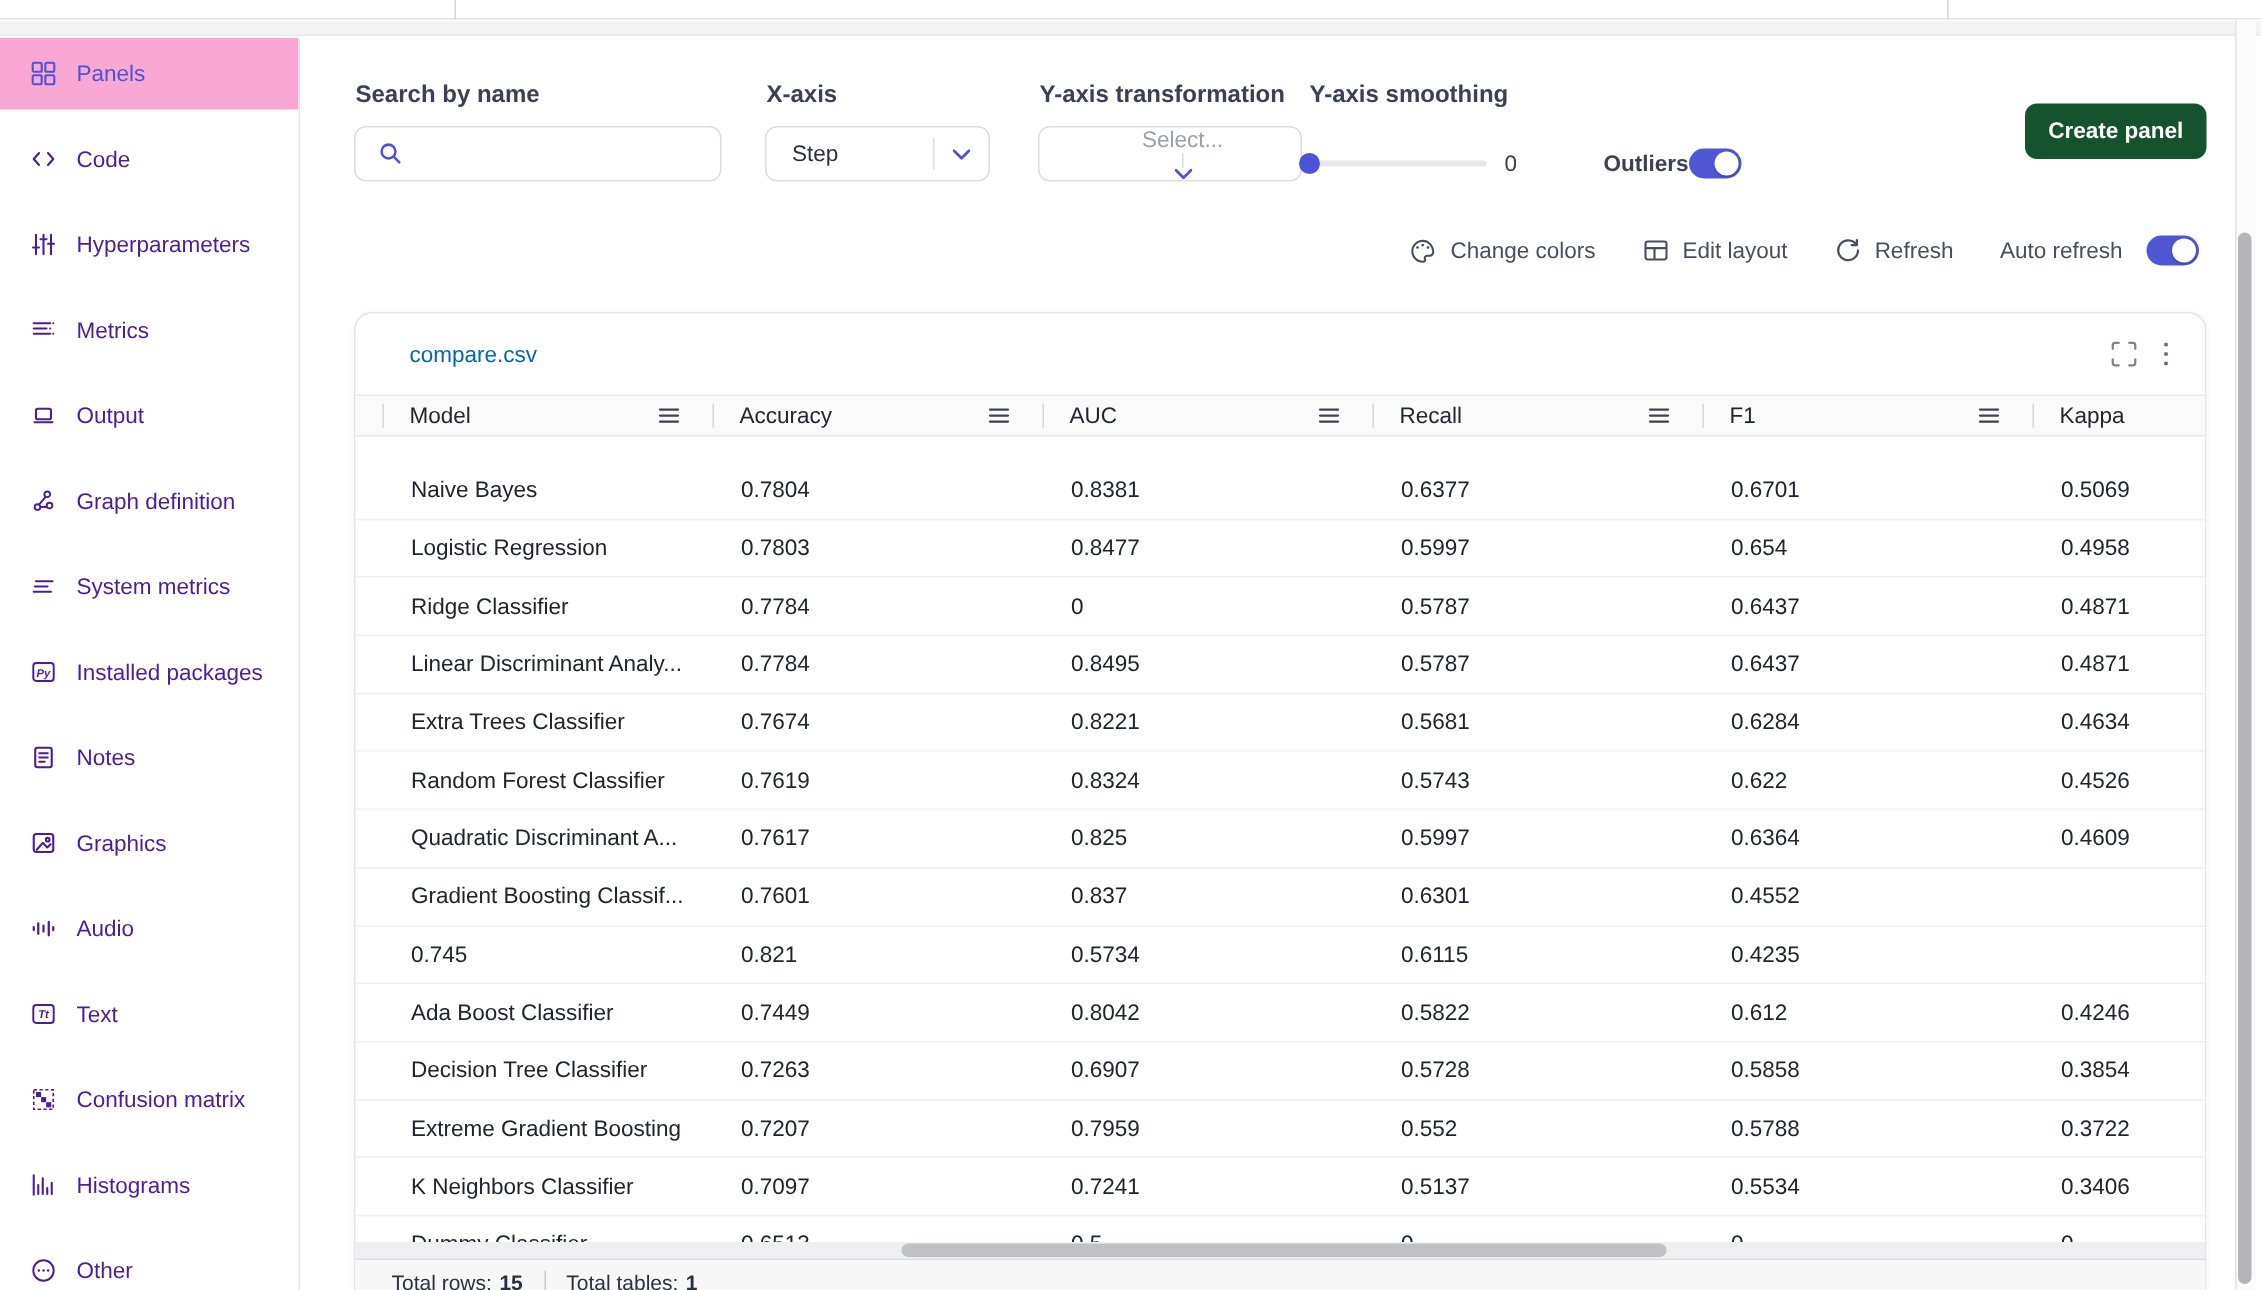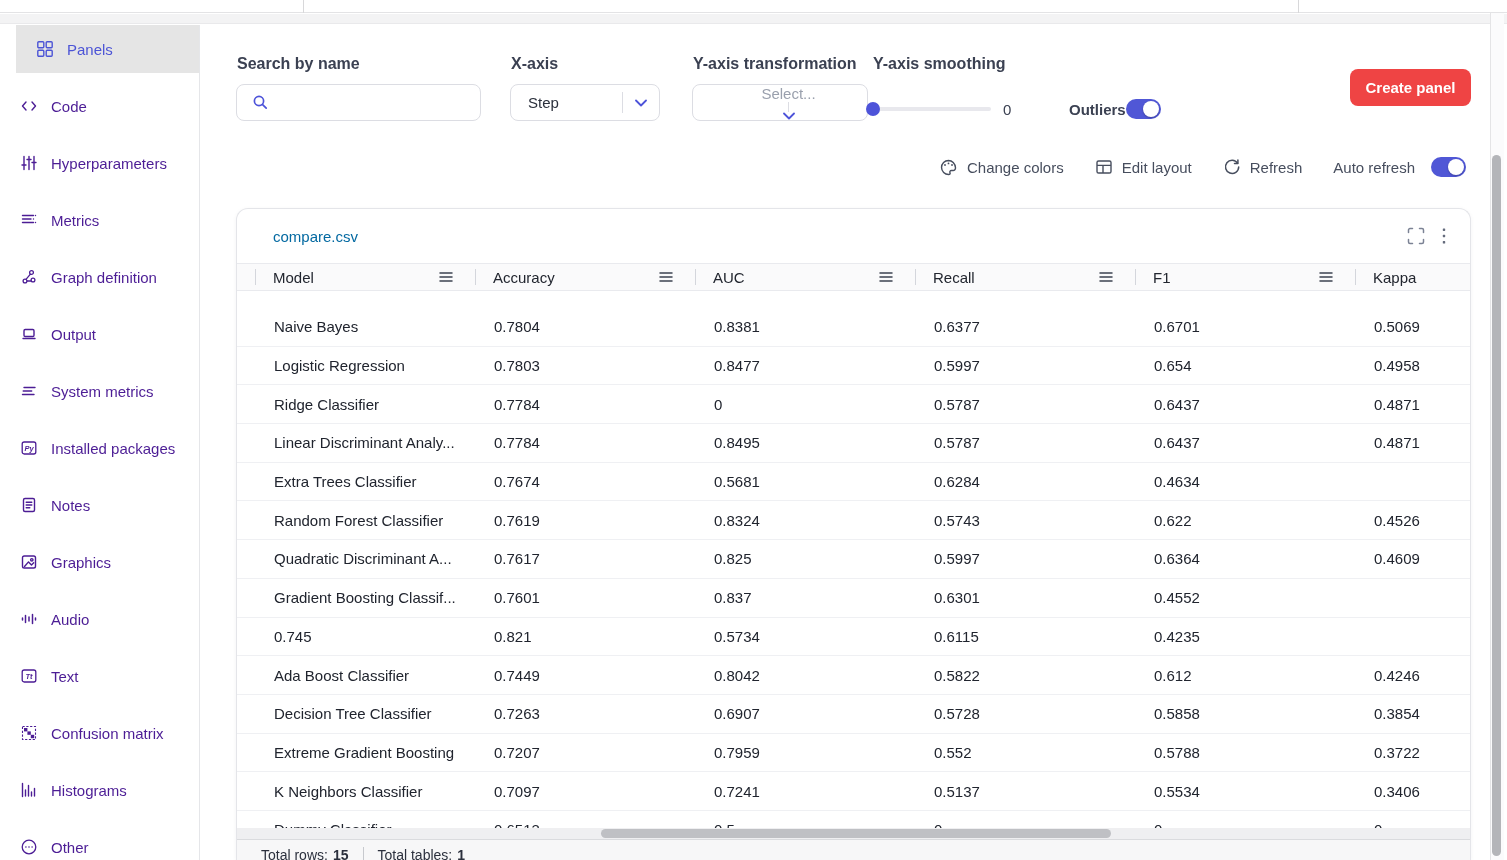--- a/index.html
+++ b/index.html
@@ -13,21 +13,21 @@
   .gray-band { position:absolute; left:0; top:14px; width:1507px; height:10px; background:#f3f3f4;
     border-bottom:1px solid #e9e9eb; }
 
   
   .sidebar { position:absolute; left:0; top:25px; width:200px; height:835px; background:#fff;
     border-right:1px solid #e5e6e9; overflow:hidden; }
   .side-item { height:48px; margin-bottom:9px; display:flex; align-items:center; gap:13px;
     padding-left:20px; color:#4c1d95; font-size:15px; cursor:pointer; }
   .side-item .sicon { width:18px; height:18px; flex:none; display:flex; align-items:center; justify-content:flex-start;font-style:italic; }
   .side-item svg { display:block; }
-  .side-item.active { background:#e5e5e5; color:#4c54d6;margin-left:16px; }
+  .side-item.active { background:#f9a8d4; color:#4c54d6; }
 
   
   .content { position:absolute; left:201px; top:25px; width:1306px; height:835px; background:#fff; }
   .lbl { position:absolute; font-size:16px; font-weight:700; color:#3b4152; }
   .ctrl { position:absolute; height:37px; border:1px solid #dcdde3; border-radius:8px; background:#fff;
     display:flex; align-items:center; }
   .search-box { left:35px; top:59px; width:245px; }
   .search-box .sic { margin-left:15px; display:flex; }
   .search-box input { border:none; outline:none; flex:1; height:30px; margin:0 10px; font-size:15px;
     font-family:"Liberation Sans", sans-serif; color:#2b303c; background:transparent; }
@@ -44,21 +44,21 @@
   .slider .thumb { position:absolute; left:-1px; top:-5px; width:14px; height:14px; border-radius:50%;
     background:#4d53d9; }
   .slider-value { position:absolute; left:802px; top:76px; font-size:15px; color:#3b4152; }
 
   .toggle { position:relative; width:35px; height:20px; border-radius:10px; background:#5057d6; cursor:pointer; flex:none; }
   .toggle .knob { position:absolute; right:2px; top:2px; width:16px; height:16px; border-radius:50%;
     background:#fff; box-shadow:0 1px 2px rgba(0,0,0,.25); }
   .outliers-wrap { position:absolute; left:868px; top:74px; display:flex; align-items:center; }
   .outliers-wrap .olbl { font-size:15px; font-weight:700; color:#3b4152; }
 
-  .btn-create { position:absolute; left:1149px; top:44px; width:121px; height:37px; background:#ef4444;
+  .btn-create { position:absolute; left:1149px; top:44px; width:121px; height:37px; background:#14532d;
     color:#fff; font-size:15px; font-weight:700; border:none; border-radius:8px; cursor:pointer;
     font-family:"Liberation Sans", sans-serif; }
 
   .toolbar2 { position:absolute; top:132px; right:41px; display:flex; align-items:center; gap:31px; }
   .tb-item { display:flex; align-items:center; gap:9px; font-size:15px; color:#474e5e; cursor:pointer; }
   .tb-item svg { display:block; }
 
   
   .panel { position:absolute; left:35px; top:183px; width:1235px; height:652px; background:#fff;
     border:1px solid #e4e5e9; border-bottom:none; border-radius:12px 12px 0 0;
@@ -139,37 +139,37 @@
   <div class="side-item">
     <span class="sicon">
         <svg width="18" height="18" viewBox="0 0 18 18" fill="none" stroke="currentColor" stroke-width="1.4" stroke-linecap="round">
           <path d="M2.5 4.5h11M2.5 8h8.5M2.5 11.5h11M15.5 4.5h.01M13.5 8h.01M15.5 11.5h.01"></path>
         </svg>
       </span>
     <span>Metrics</span>
   </div>
   <div class="side-item">
     <span class="sicon">
+        <svg width="18" height="18" viewBox="0 0 18 18" fill="none" stroke="currentColor" stroke-width="1.4" stroke-linecap="round" stroke-linejoin="round">
+          <rect x="4" y="4.5" width="10" height="7" rx="1.2"></rect>
+          <path d="M3 13.5h12"></path>
+        </svg>
+      </span>
+    <span>Output</span>
+  </div>
+  <div class="side-item">
+    <span class="sicon">
         <svg width="18" height="18" viewBox="0 0 18 18" fill="none" stroke="currentColor" stroke-width="1.3">
           <circle cx="5" cy="13" r="1.9"></circle>
           <circle cx="11.5" cy="4.5" r="1.9"></circle>
           <circle cx="13" cy="12" r="1.9"></circle>
           <path d="M6 11.4l4.4-5.2M6.9 13h4.2"></path>
         </svg>
       </span>
     <span>Graph definition</span>
-  </div>
-  <div class="side-item">
-    <span class="sicon">
-        <svg width="18" height="18" viewBox="0 0 18 18" fill="none" stroke="currentColor" stroke-width="1.4" stroke-linecap="round" stroke-linejoin="round">
-          <rect x="4" y="4.5" width="10" height="7" rx="1.2"></rect>
-          <path d="M3 13.5h12"></path>
-        </svg>
-      </span>
-    <span>Output</span>
   </div>
   <div class="side-item">
     <span class="sicon">
         <svg width="18" height="18" viewBox="0 0 18 18" fill="none" stroke="currentColor" stroke-width="1.4" stroke-linecap="round">
           <path d="M4 5.5h11M3.2 9h8.5M2.5 12.5h11M14 12.5h.01"></path>
         </svg>
       </span>
     <span>System metrics</span>
   </div>
   <div class="side-item">
@@ -446,20 +446,21 @@
           <div class="tcell">0.7784</div>
           <div class="tcell">0.8495</div>
           <div class="tcell">0.5787</div>
           <div class="tcell">0.6437</div>
           <div class="tcell">0.4871</div>
         </div>
 
   <div class="trow">
           <div class="tcell">Extra Trees Classifier</div>
           <div class="tcell">0.7674</div>
+          <div class="tcell">0.8221</div>
           <div class="tcell">0.5681</div>
           <div class="tcell">0.6284</div>
           <div class="tcell">0.4634</div>
         </div>
 
   <div class="trow">
           <div class="tcell">Random Forest Classifier</div>
           <div class="tcell">0.7619</div>
           <div class="tcell">0.8324</div>
           <div class="tcell">0.5743</div>

